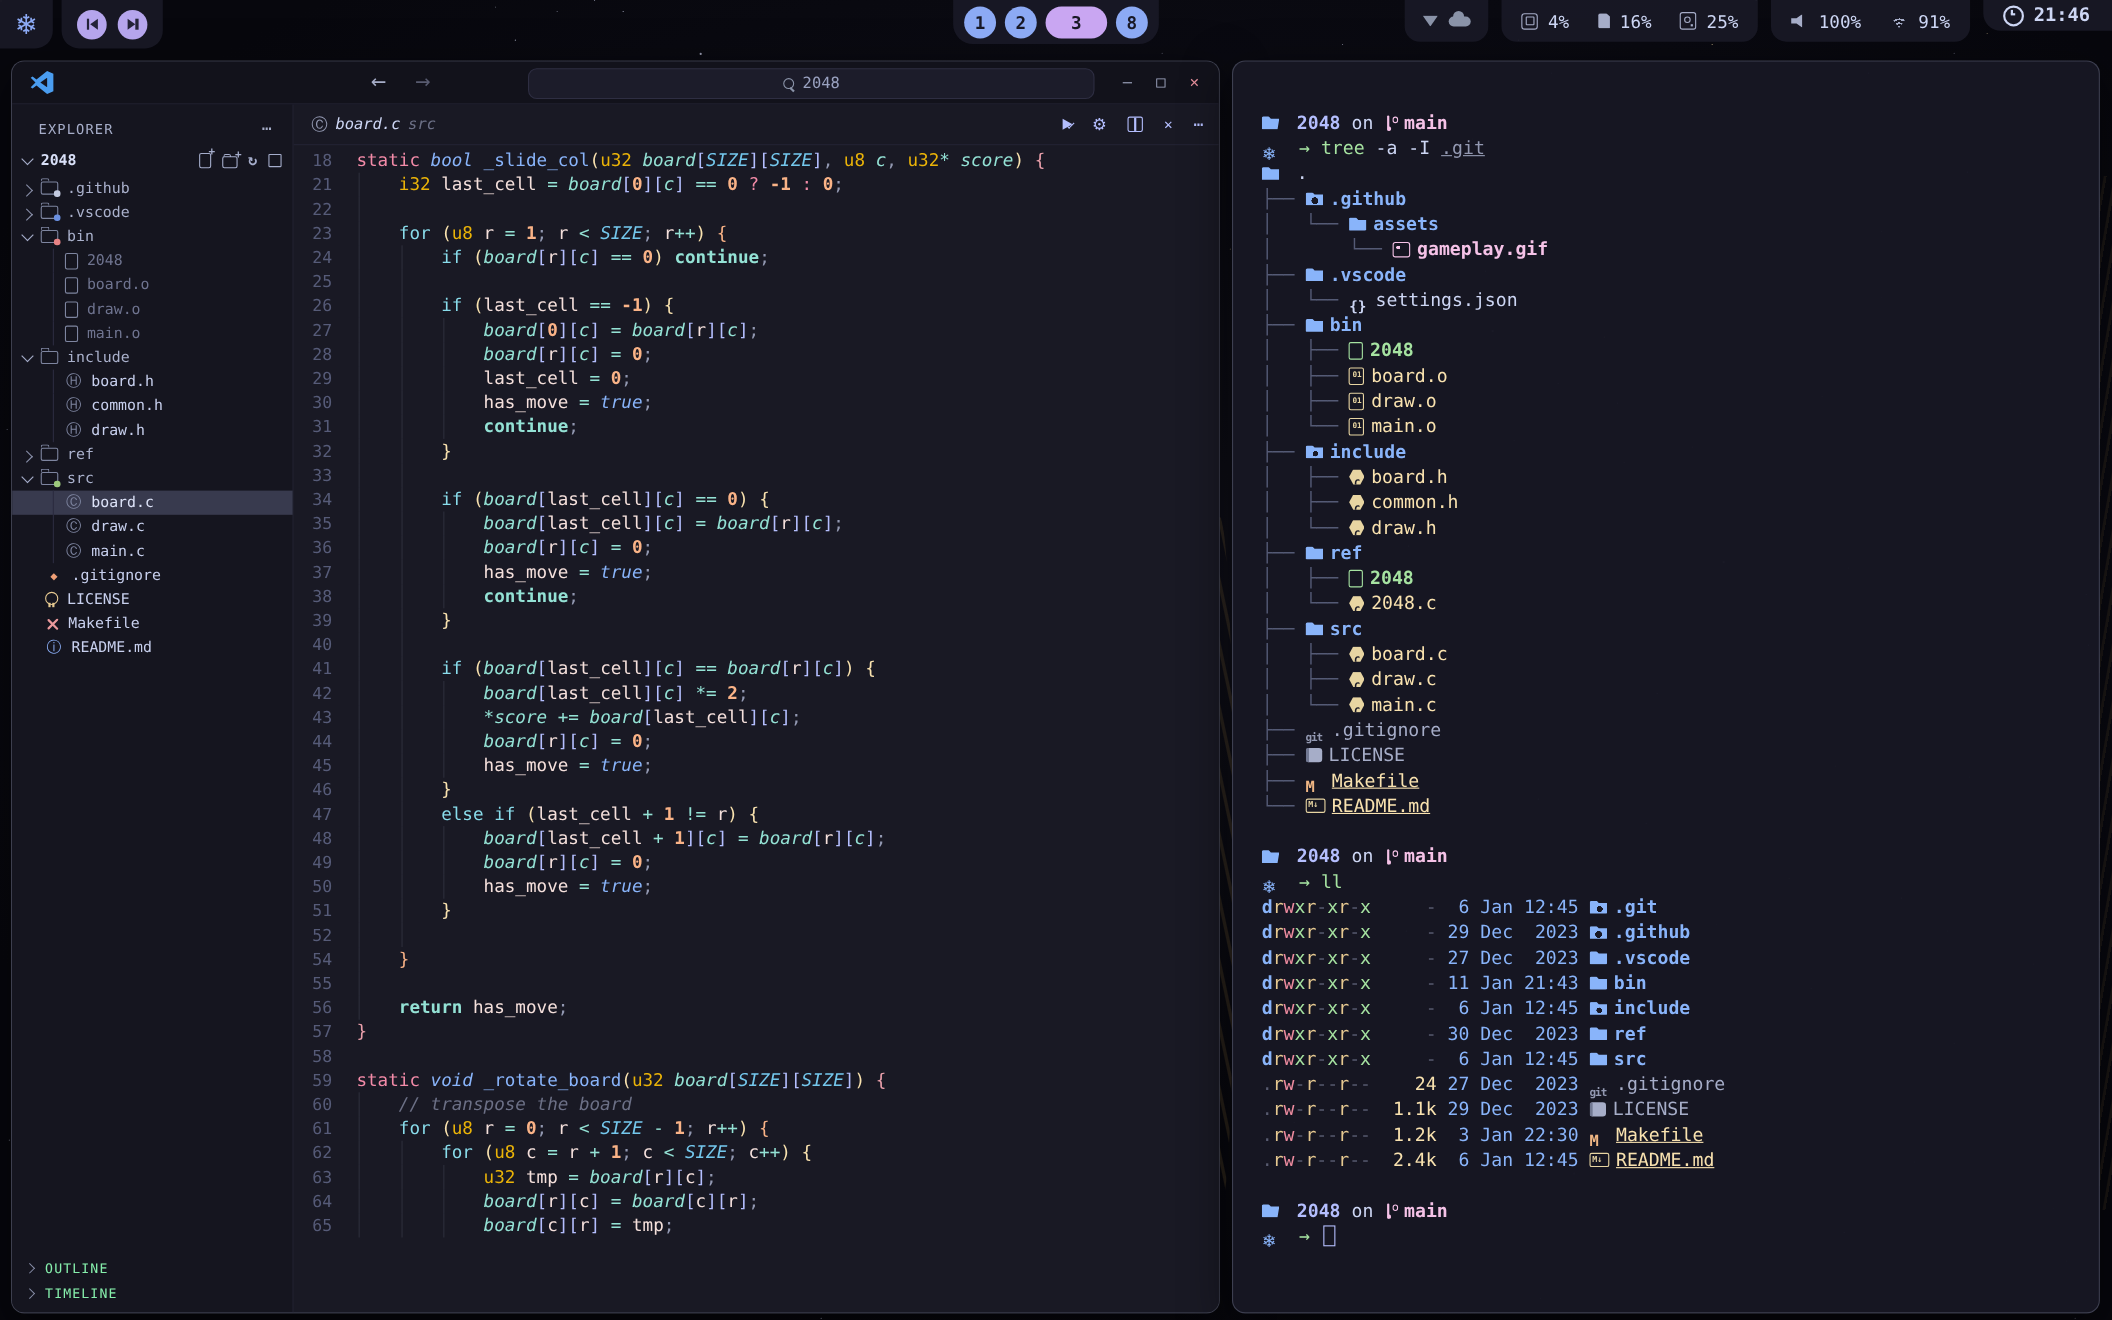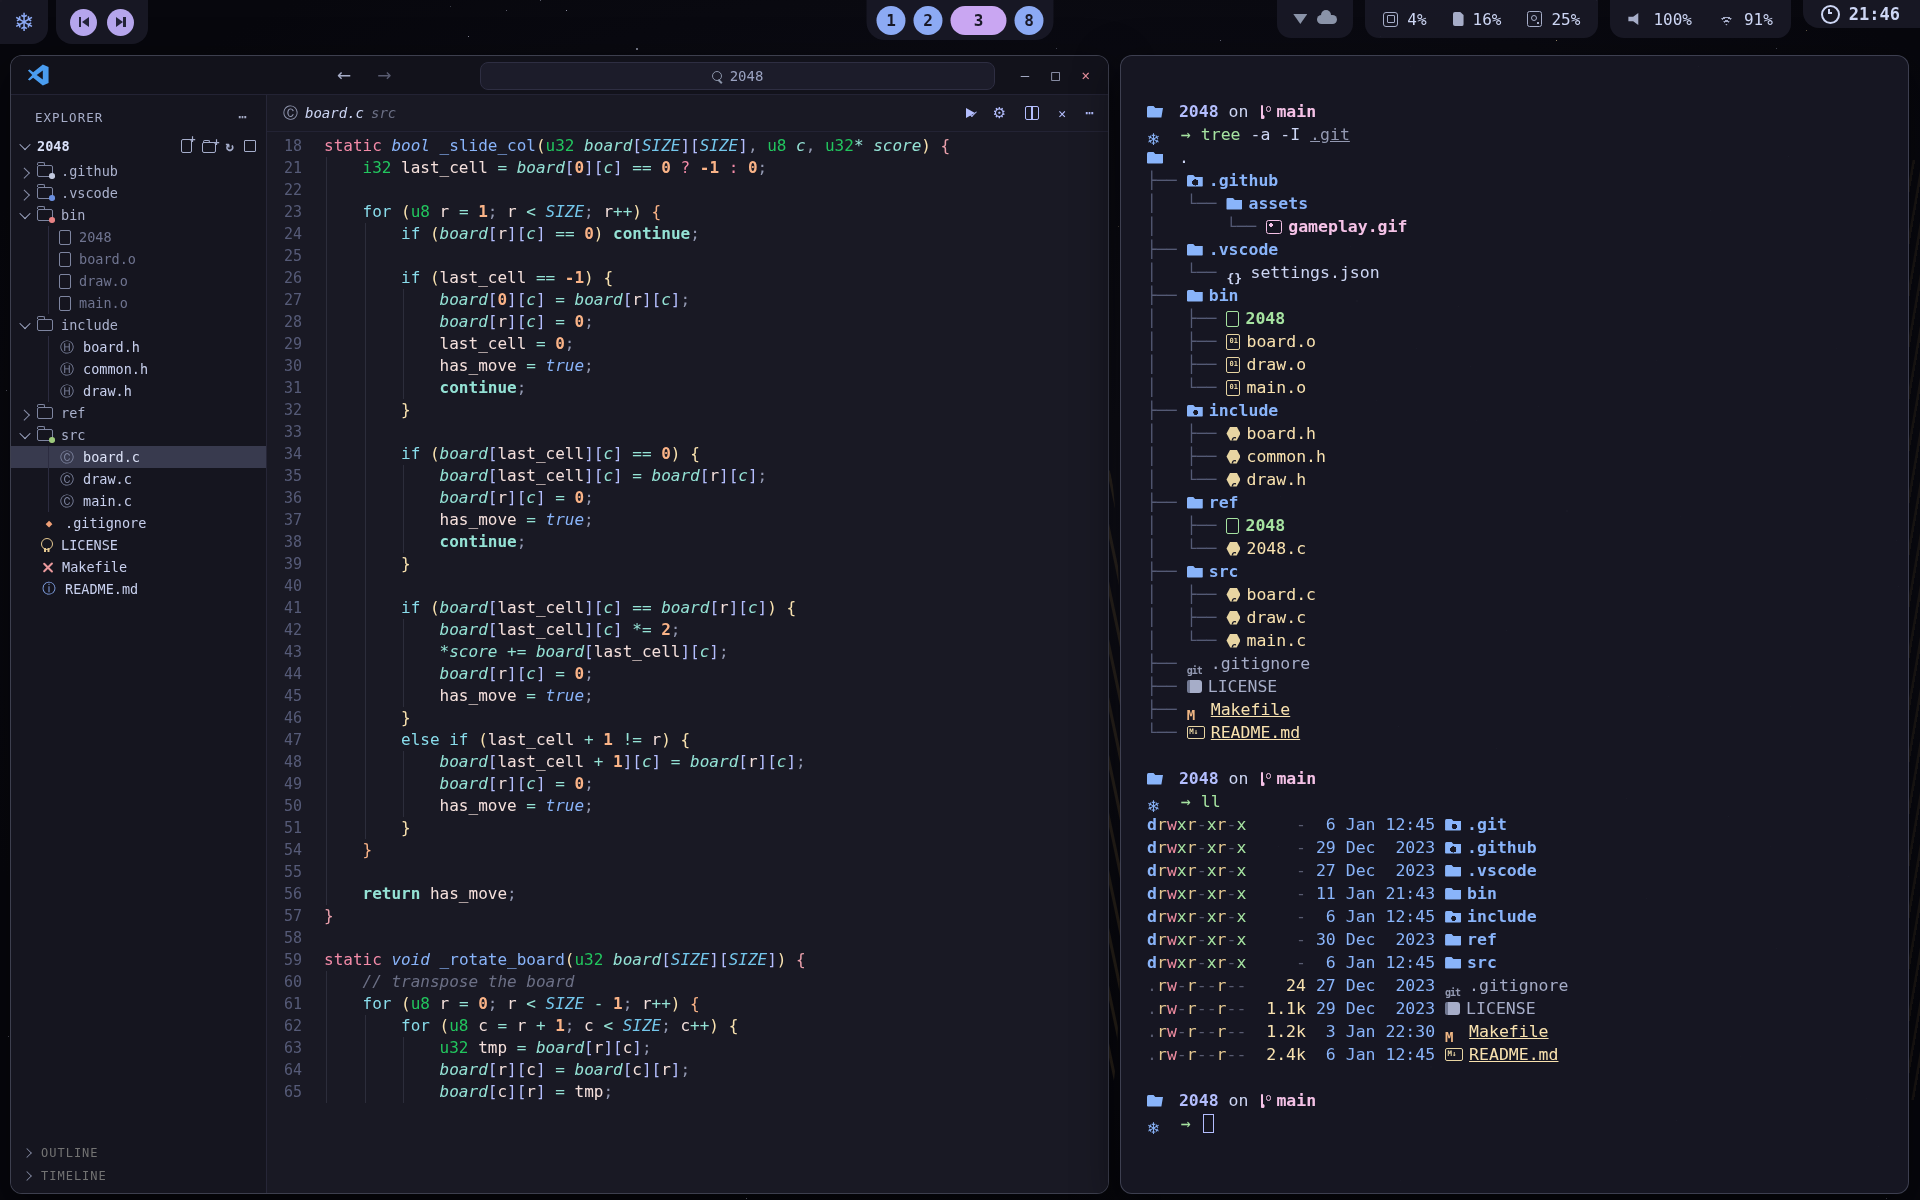--- a/index.html
+++ b/index.html
@@ -108,21 +108,21 @@
   .gitD{color:#ef9f76;} .gitD::before{content:"◆";font-size:11px;}
   .licI{width:10px;height:10px;border:1.6px solid #e5c890;border-radius:50%;position:relative;margin-top:-3px;}
   .licI::after{content:"";position:absolute;left:1.5px;top:9px;width:2px;height:4px;background:#e5c890;box-shadow:3.5px 0 #e5c890;}
   .toolsI{width:13px;height:13px;position:relative;}
   .toolsI::before,.toolsI::after{content:"";position:absolute;left:5.5px;top:0;width:2.4px;height:13px;background:#ea999c;border-radius:1.2px;}
   .toolsI::before{transform:rotate(45deg);} .toolsI::after{transform:rotate(-45deg);}
   .infoI::before{content:"ⓘ";color:#87a9ef;font-size:13.5px;}
   .xn.nrm{color:#aab1cc;} .xn.fil{color:#c8d0ee;} .xn.dm{color:#6f7490;}
   .sel .xn{color:#dde3f8;}
   .sb-bottom{position:absolute;left:0;bottom:6px;width:100%;}
-  .panel-row{display:flex;align-items:center;gap:10px;height:23px;padding-left:12px;color:#737373;
+  .panel-row{display:flex;align-items:center;gap:10px;height:23px;padding-left:12px;color:#86efac;
              font-size:12px;letter-spacing:1px;cursor:pointer;}
   .panel-row .chR{transform:rotate(-45deg) scale(.85);}
   
   .editor{position:relative;flex:1;background:#191924;}
   .ed-tabs{position:relative;height:36px;border-bottom:1px solid #232334;display:flex;align-items:center;}
   .tab{display:flex;align-items:center;gap:7px;padding-left:16px;font-size:14px;cursor:pointer;}
   .tabic{color:#9399b2;} .tabic::before{content:"Ⓒ";font-size:15px;}
   .tabname{color:#cdd6f4;font-style:italic;}
   .tabhint{color:#6c7086;font-style:italic;}
   .ed-actions{position:absolute;right:14px;top:0;height:36px;display:flex;gap:19px;align-items:center;color:#b4befe;}
@@ -131,21 +131,21 @@
   .gearI{font-size:15px;font-family:"DejaVu Sans",sans-serif;}
   .splI{width:12px;height:12px;border:1.5px solid #b4befe;border-radius:2px;position:relative;display:inline-block;}
   .splI::before{content:"";position:absolute;left:5px;top:0;width:1.5px;height:100%;background:#b4befe;}
   .xI{font-size:13px;} .moreI{font-size:15px;}
   .code{position:relative;padding-top:3px;height:1058px;overflow:hidden;font-size:16px;line-height:22px;}
   .cl{display:flex;white-space:pre;height:22px;}
   .ln{width:35px;text-align:right;color:#565b78;flex:none;font-size:15px;}
   .lt{margin-left:22px;position:relative;flex:1;}
   .gd{position:absolute;top:0;bottom:0;width:1px;background:rgba(147,153,178,.16);}
   .kw{color:#f38ba8;} .ct{color:#89dceb;} .ct2{color:#94e2d5;font-weight:600;}
-  .ty{color:#89b4fa;font-style:italic;} .ut{color:#22c55e;} .fn{color:#89b4fa;}
+  .ty{color:#89b4fa;font-style:italic;} .ut{color:#eab308;} .fn{color:#89b4fa;}
   .pa{color:#94e2d5;font-style:italic;} .mc{color:#74c7ec;font-style:italic;}
   .va{color:#f5e0dc;} .nu{color:#fab387;font-weight:600;} .op{color:#94e2d5;}
   .qo{color:#f38ba8;} .pc{color:#9399b2;} .bk{color:#b4befe;}
   .p1{color:#eba0ac;} .p2{color:#fab387;} .p3{color:#f9e2af;}
   .cm{color:#6c7086;font-style:italic;} .tx{color:#cdd6f4;}
   
   .tbody{padding:44px 20px 20px 26px;font-size:16.5px;line-height:23px;}
   .trow{white-space:pre;height:23px;display:flex;align-items:center;}
   .trow span{display:inline-block;}
   .lav{color:#b4befe;font-weight:bold;} .txt{color:#cdd6f4;} .dim{color:#a6adc8;}
@@ -583,20 +583,21 @@
             <div class="cl"><span class="ln">42</span><span class="lt"><span class="gd" style="left: 2px;"></span><span class="gd" style="left: 40.5px;"></span><span class="gd" style="left: 79px;"></span><span class="tx">            </span><span class="pa">board</span><span class="bk">[</span><span class="va">last_cell</span><span class="bk">][</span><span class="pa">c</span><span class="bk">]</span><span class="tx"> </span><span class="op">*= </span><span class="nu">2</span><span class="pc">;</span></span></div>
             <div class="cl"><span class="ln">43</span><span class="lt"><span class="gd" style="left: 2px;"></span><span class="gd" style="left: 40.5px;"></span><span class="gd" style="left: 79px;"></span><span class="tx">            </span><span class="op">*</span><span class="pa">score </span><span class="op">+= </span><span class="pa">board</span><span class="bk">[</span><span class="va">last_cell</span><span class="bk">][</span><span class="pa">c</span><span class="bk">]</span><span class="pc">;</span></span></div>
             <div class="cl"><span class="ln">44</span><span class="lt"><span class="gd" style="left: 2px;"></span><span class="gd" style="left: 40.5px;"></span><span class="gd" style="left: 79px;"></span><span class="tx">            </span><span class="pa">board</span><span class="bk">[</span><span class="va">r</span><span class="bk">][</span><span class="pa">c</span><span class="bk">]</span><span class="tx"> </span><span class="op">= </span><span class="nu">0</span><span class="pc">;</span></span></div>
             <div class="cl"><span class="ln">45</span><span class="lt"><span class="gd" style="left: 2px;"></span><span class="gd" style="left: 40.5px;"></span><span class="gd" style="left: 79px;"></span><span class="tx">            </span><span class="va">has_move </span><span class="op">= </span><span class="ty">true</span><span class="pc">;</span></span></div>
             <div class="cl"><span class="ln">46</span><span class="lt"><span class="gd" style="left: 2px;"></span><span class="gd" style="left: 40.5px;"></span><span class="tx">        </span><span class="p3">}</span></span></div>
             <div class="cl"><span class="ln">47</span><span class="lt"><span class="gd" style="left: 2px;"></span><span class="gd" style="left: 40.5px;"></span><span class="tx">        </span><span class="ct">else if </span><span class="p3">(</span><span class="va">last_cell </span><span class="op">+ </span><span class="nu">1</span><span class="tx"> </span><span class="op">!= </span><span class="va">r</span><span class="p3">)</span><span class="tx"> </span><span class="p3">{</span></span></div>
             <div class="cl"><span class="ln">48</span><span class="lt"><span class="gd" style="left: 2px;"></span><span class="gd" style="left: 40.5px;"></span><span class="gd" style="left: 79px;"></span><span class="tx">            </span><span class="pa">board</span><span class="bk">[</span><span class="va">last_cell </span><span class="op">+ </span><span class="nu">1</span><span class="bk">][</span><span class="pa">c</span><span class="bk">]</span><span class="tx"> </span><span class="op">= </span><span class="pa">board</span><span class="bk">[</span><span class="va">r</span><span class="bk">][</span><span class="pa">c</span><span class="bk">]</span><span class="pc">;</span></span></div>
             <div class="cl"><span class="ln">49</span><span class="lt"><span class="gd" style="left: 2px;"></span><span class="gd" style="left: 40.5px;"></span><span class="gd" style="left: 79px;"></span><span class="tx">            </span><span class="pa">board</span><span class="bk">[</span><span class="va">r</span><span class="bk">][</span><span class="pa">c</span><span class="bk">]</span><span class="tx"> </span><span class="op">= </span><span class="nu">0</span><span class="pc">;</span></span></div>
             <div class="cl"><span class="ln">50</span><span class="lt"><span class="gd" style="left: 2px;"></span><span class="gd" style="left: 40.5px;"></span><span class="gd" style="left: 79px;"></span><span class="tx">            </span><span class="va">has_move </span><span class="op">= </span><span class="ty">true</span><span class="pc">;</span></span></div>
             <div class="cl"><span class="ln">51</span><span class="lt"><span class="gd" style="left: 2px;"></span><span class="gd" style="left: 40.5px;"></span><span class="tx">        </span><span class="p3">}</span></span></div>
+            <div class="cl"><span class="ln">52</span><span class="lt"><span class="gd" style="left: 2px;"></span><span class="gd" style="left: 40.5px;"></span></span></div>
             <div class="cl"><span class="ln">54</span><span class="lt"><span class="gd" style="left: 2px;"></span><span class="tx">    </span><span class="p2">}</span></span></div>
             <div class="cl"><span class="ln">55</span><span class="lt"><span class="gd" style="left: 2px;"></span></span></div>
             <div class="cl"><span class="ln">56</span><span class="lt"><span class="gd" style="left: 2px;"></span><span class="tx">    </span><span class="ct2">return </span><span class="va">has_move</span><span class="pc">;</span></span></div>
             <div class="cl"><span class="ln">57</span><span class="lt"><span class="p1">}</span></span></div>
             <div class="cl"><span class="ln">58</span><span class="lt"></span></div>
             <div class="cl"><span class="ln">59</span><span class="lt"><span class="kw">static </span><span class="ty">void </span><span class="fn">_rotate_board</span><span class="p3">(</span><span class="ut">u32 </span><span class="pa">board</span><span class="bk">[</span><span class="mc">SIZE</span><span class="bk">][</span><span class="mc">SIZE</span><span class="bk">]</span><span class="p3">)</span><span class="tx"> </span><span class="p1">{</span></span></div>
             <div class="cl"><span class="ln">60</span><span class="lt"><span class="gd" style="left: 2px;"></span><span class="tx">    </span><span class="cm">// transpose the board</span></span></div>
             <div class="cl"><span class="ln">61</span><span class="lt"><span class="gd" style="left: 2px;"></span><span class="tx">    </span><span class="ct">for </span><span class="p3">(</span><span class="ut">u8 </span><span class="va">r </span><span class="op">= </span><span class="nu">0</span><span class="pc">; </span><span class="va">r </span><span class="op">&lt; </span><span class="mc">SIZE</span><span class="tx"> </span><span class="op">- </span><span class="nu">1</span><span class="pc">; </span><span class="va">r</span><span class="op">++</span><span class="p3">)</span><span class="tx"> </span><span class="p2">{</span></span></div>
             <div class="cl"><span class="ln">62</span><span class="lt"><span class="gd" style="left: 2px;"></span><span class="gd" style="left: 40.5px;"></span><span class="tx">        </span><span class="ct">for </span><span class="p3">(</span><span class="ut">u8 </span><span class="va">c </span><span class="op">= </span><span class="va">r </span><span class="op">+ </span><span class="nu">1</span><span class="pc">; </span><span class="va">c </span><span class="op">&lt; </span><span class="mc">SIZE</span><span class="pc">; </span><span class="va">c</span><span class="op">++</span><span class="p3">)</span><span class="tx"> </span><span class="p3">{</span></span></div>
             <div class="cl"><span class="ln">63</span><span class="lt"><span class="gd" style="left: 2px;"></span><span class="gd" style="left: 40.5px;"></span><span class="gd" style="left: 79px;"></span><span class="tx">            </span><span class="ut">u32 </span><span class="va">tmp </span><span class="op">= </span><span class="pa">board</span><span class="bk">[</span><span class="va">r</span><span class="bk">][</span><span class="va">c</span><span class="bk">]</span><span class="pc">;</span></span></div>

